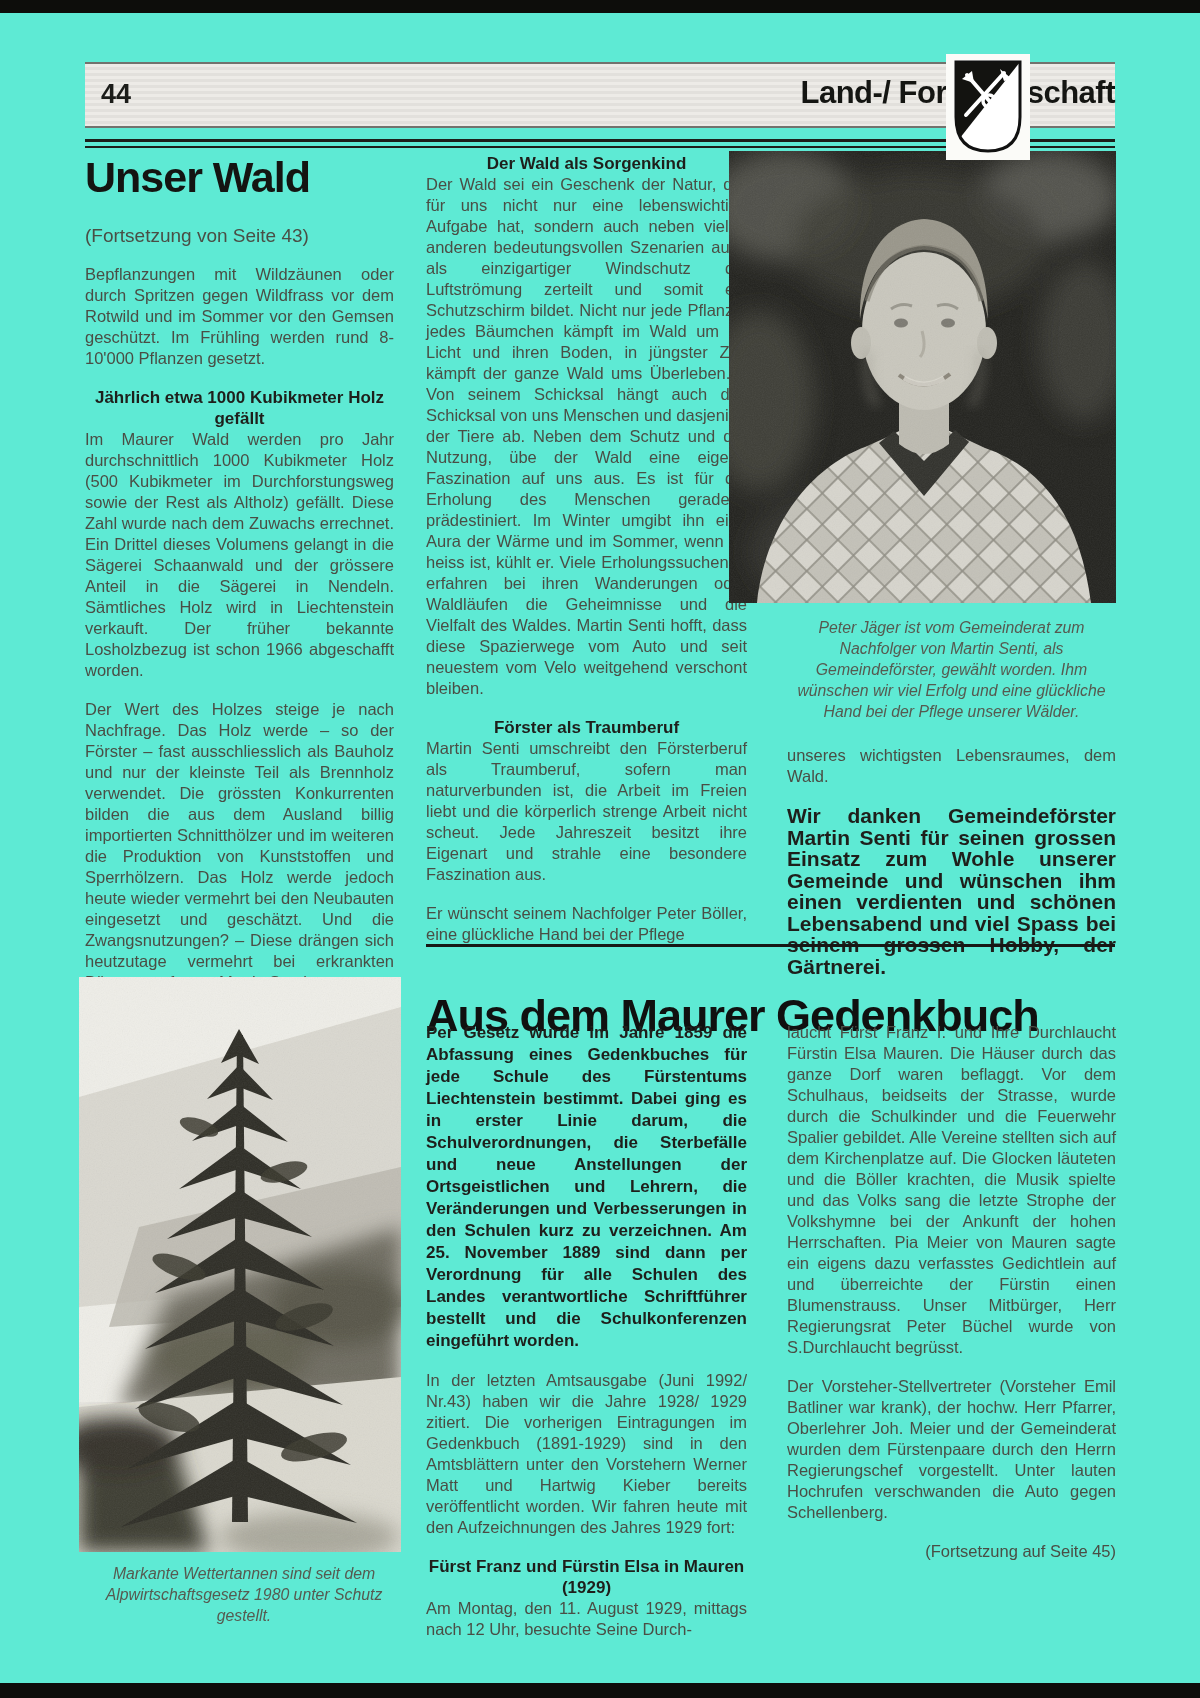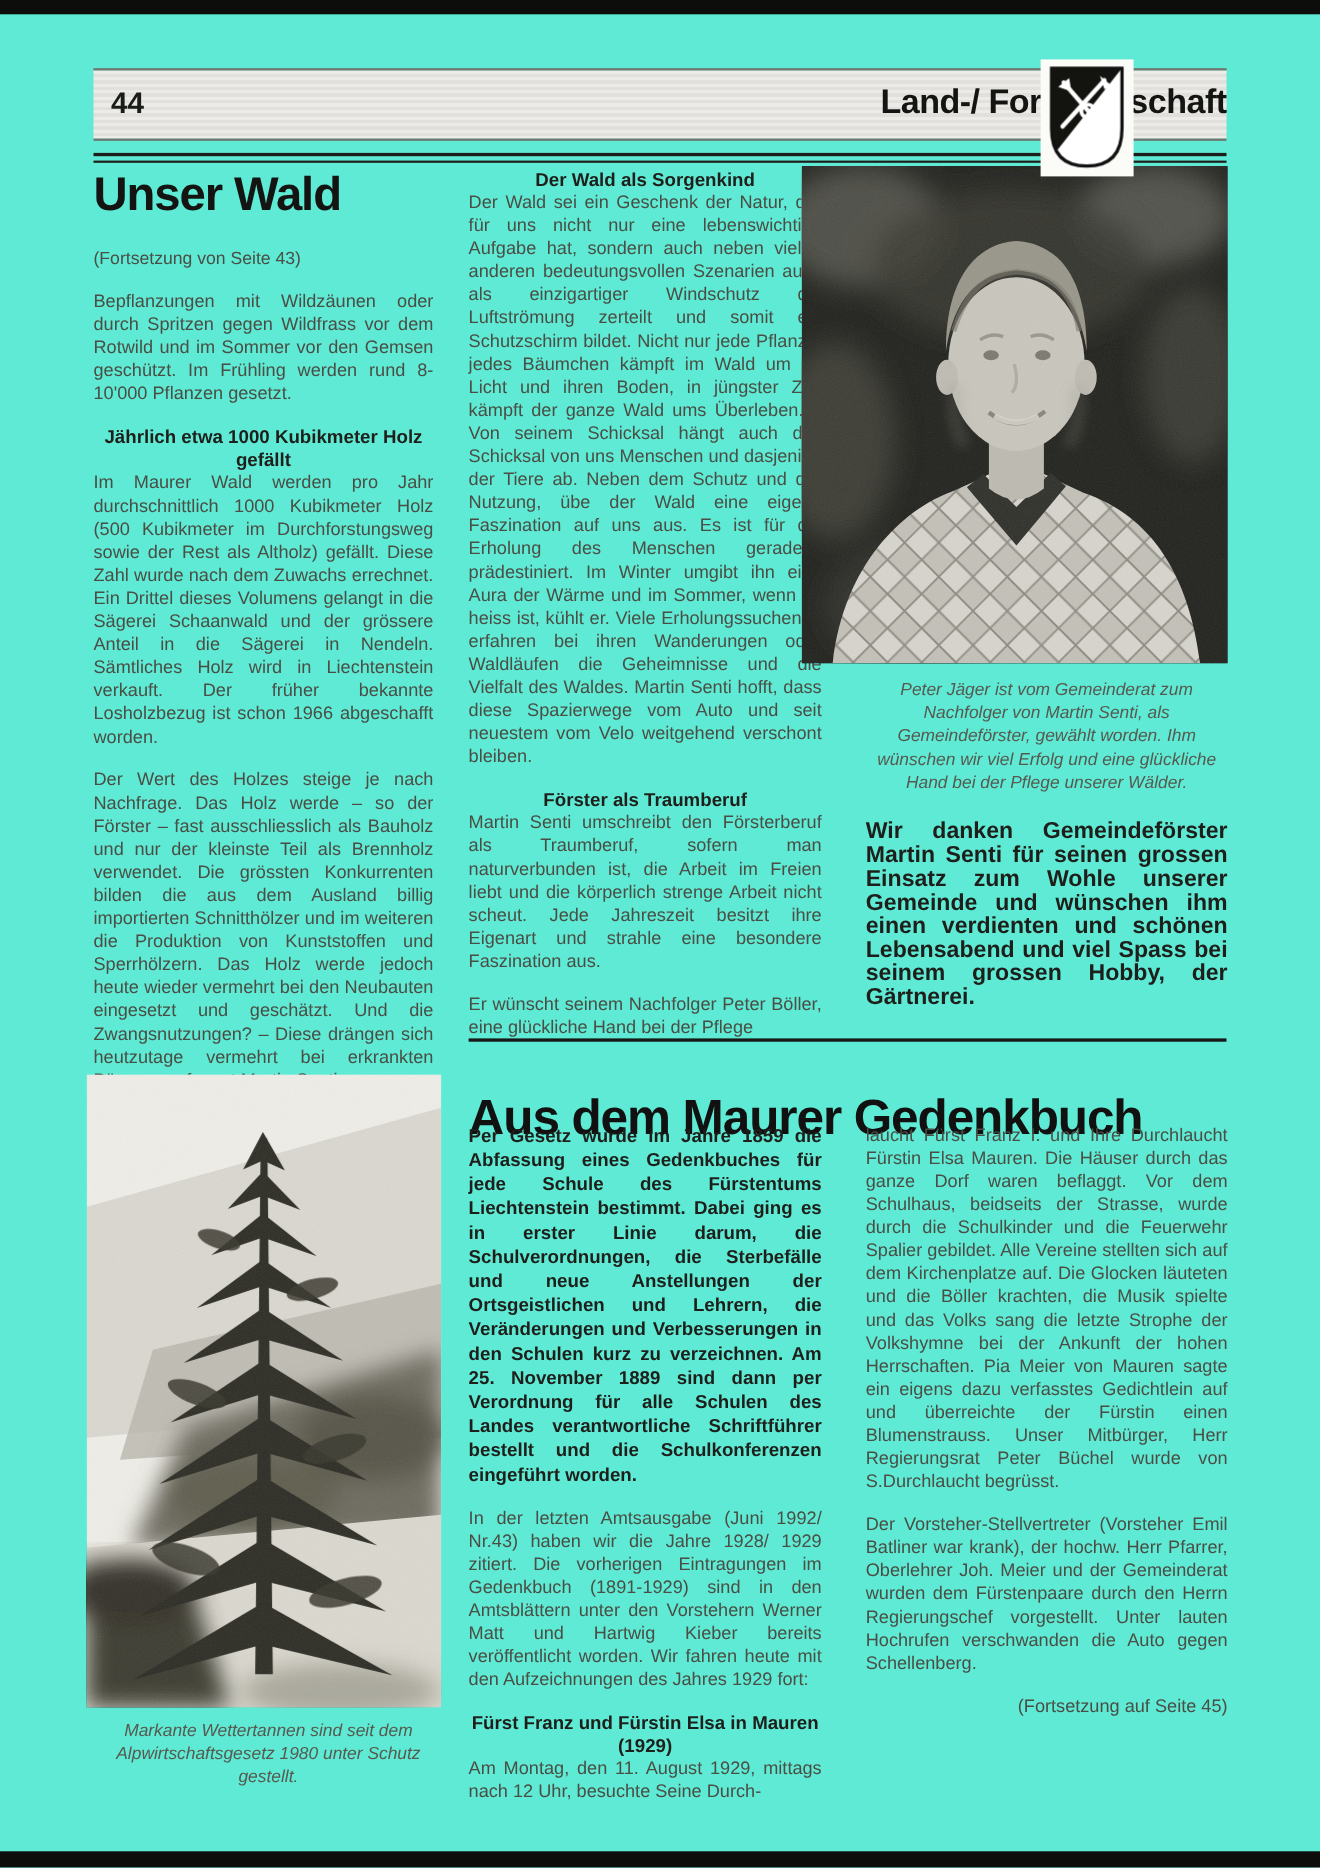--- a/index.html
+++ b/index.html
@@ -26,21 +26,21 @@
     border-top:3px solid #1d1e1a;border-bottom:2px solid #1d1e1a;}
   .crest-box{position:absolute;left:946px;top:54px;width:84px;height:106px;
     background:#fbfbf8;z-index:6;display:flex;align-items:center;justify-content:center;}
 
   
   .col{position:absolute;}
   .body-text{font-size:16.5px;line-height:21px;text-align:justify;}
   .body-text p{margin:0 0 18px;}
   .subhead{font-size:17px;line-height:21px;font-weight:bold;color:#1e1f1b;margin:0;text-align:center;}
   .article-title{font-size:43px;font-weight:bold;color:#141512;letter-spacing:-1px;margin:0 0 26px;line-height:1;}
-  .cont-note{font-size:16px;color:#4a4e45;margin:0 0 24px;text-align:left;}
+  .cont-note{font-size:19px;color:#4a4e45;margin:0 0 24px;text-align:left;}
   .bold-para{font-weight:bold;color:#1e1f1b;font-size:21px;line-height:21.5px;}
   .caption{position:absolute;font-style:italic;font-size:15.8px;line-height:21px;color:#565a50;text-align:center;}
   .photo{position:absolute;overflow:hidden;background:#222;}
   .photo svg{display:block;}
   .gedenk-rule{position:absolute;left:426px;top:944px;width:689px;height:0;border-top:3px solid #171815;}
   .gedenk-title{position:absolute;left:426px;top:956px;width:689px;
     font-size:45px;font-weight:bold;color:#101110;letter-spacing:-1px;line-height:1;}
   .gedenk-lead{font-weight:bold;color:#1e1f1b;line-height:22px;font-size:17px;}
   .fortsetzung{margin-top:14px;text-align:right;}
 </style>
@@ -153,20 +153,21 @@
         <path d="M140,200 q-6,30 8,55" stroke="#8f8d82" stroke-width="8" fill="none"></path>
         <path d="M250,200 q6,30 -8,55" stroke="#8f8d82" stroke-width="8" fill="none"></path>
       </g>
       <rect width="387" height="452" filter="url(#grain1)" opacity="0.10"></rect>
     </svg>
   </div>
 
   <div class="caption" style="left:787px;top:617px;width:329px;">Peter Jäger ist vom Gemeinderat zum Nachfolger von Martin Senti, als Gemeindeförster, gewählt worden. Ihm wünschen wir viel Erfolg und eine glückliche Hand bei der Pflege unserer Wälder.</div>
 
   <div class="col body-text" style="left:787px;top:745px;width:329px;">
+    <p>unseres wichtigsten Lebensraumes, dem Wald.</p>
     <p class="bold-para">Wir danken Gemeindeförster Martin Senti für seinen grossen Einsatz zum Wohle unserer Gemeinde und wünschen ihm einen verdienten und schönen Lebensabend und viel Spass bei seinem grossen Hobby, der Gärtnerei.</p>
   </div>
 
   <div class="photo" style="left:79px;top:977px;width:322px;height:575px;background:#efeee8;">
     <svg width="322" height="575" viewBox="0 0 322 575">
       <defs>
         <filter id="blur10">
             <feGaussianBlur stdDeviation="10"></feGaussianBlur>
           </filter>
         <filter id="grain2" x="0" y="0" width="100%" height="100%">

